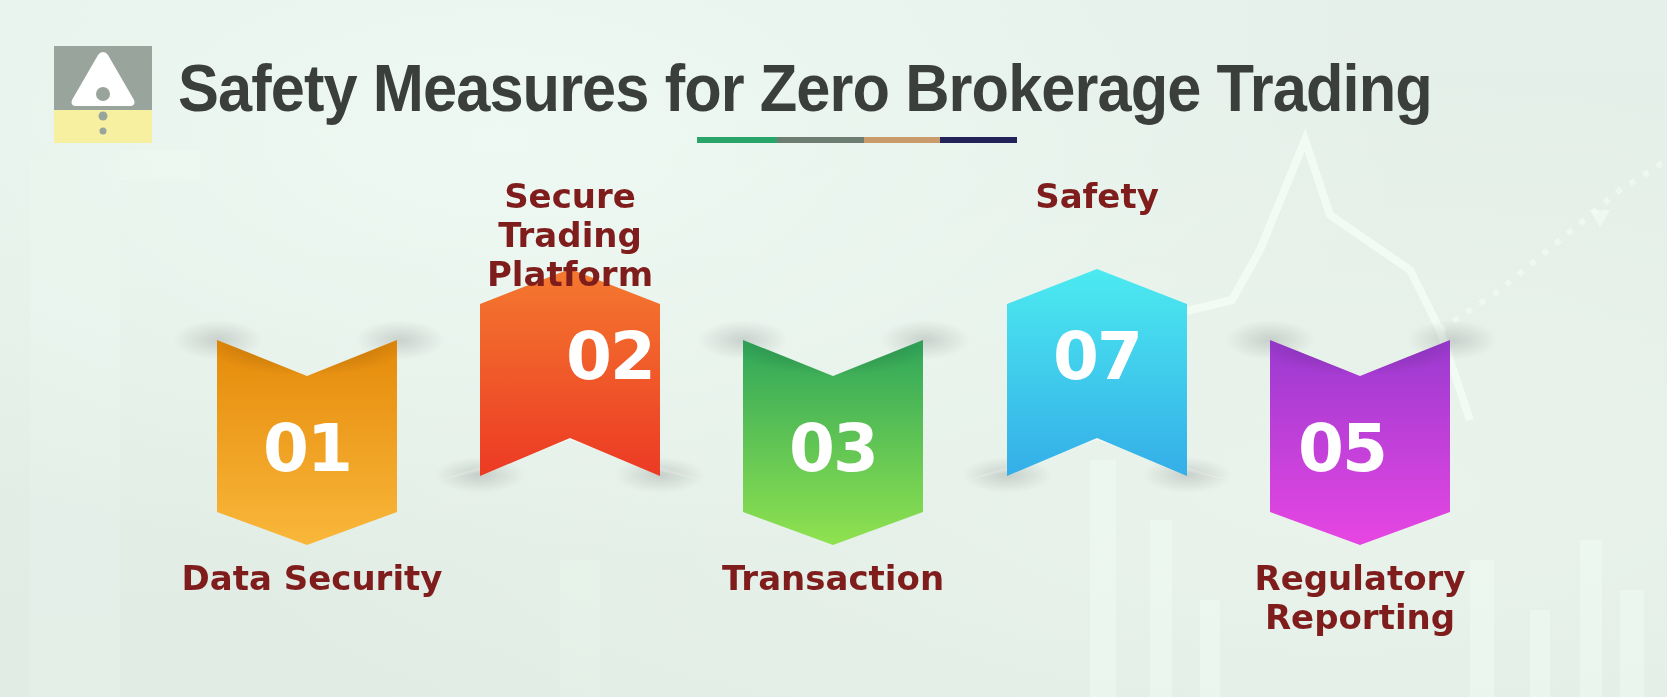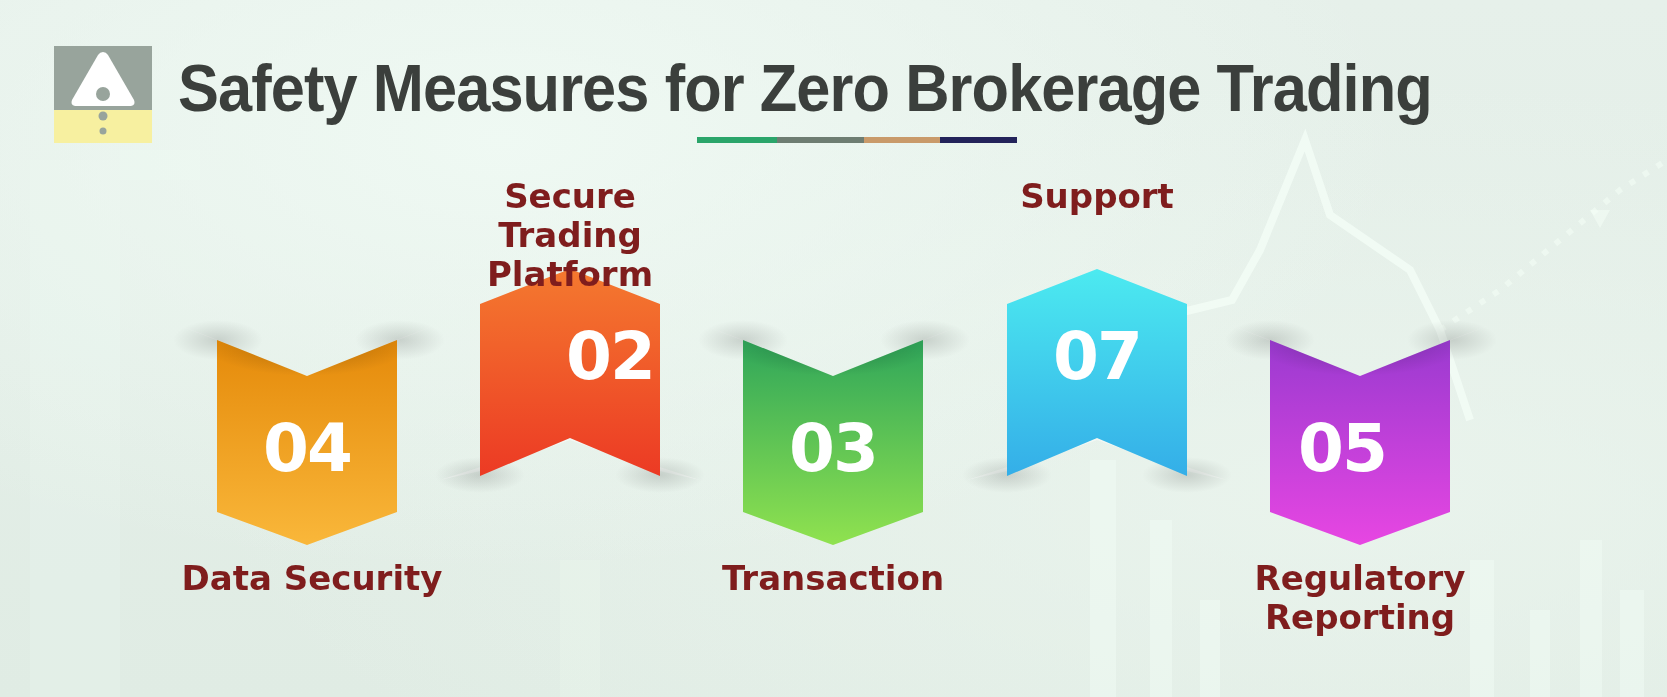--- a/index.html
+++ b/index.html
@@ -162,21 +162,21 @@
     <polygon points="1007,304 1097,269 1187,304 1187,476 1097,438 1007,476" fill="url(#g4)"></polygon>
   </g>
 
   <g>
     <polygon points="1270,340 1360,376 1450,340 1450,512 1360,545 1270,512" fill="url(#g5)"></polygon>
     <polygon points="1270,340 1360,376 1450,340 1450,400 1270,400" fill="url(#notchShade)"></polygon>
   </g>
 </svg>
 
 <div class="badge" style="left:217px;top:410px;width:180px;height:80px;">
-  <div class="num" style="top:0;">04</div>
+  <div class="num" style="top:0;">01</div>
 </div>
 <div class="step-label" style="left:172px;top:559px;">
   <div>Data Security</div>
 </div>
 
 <div class="step-label" style="left:430px;top:177px;">
   <div>Secure Trading</div>
   <div>Platform</div>
 </div>
 <div class="badge" style="left:480px;top:318px;width:180px;height:80px;">
@@ -184,21 +184,21 @@
 </div>
 
 <div class="badge" style="left:743px;top:410px;width:180px;height:80px;">
   <div class="num" style="top:0;text-align:center;">03</div>
 </div>
 <div class="step-label" style="left:693px;top:559px;">
   <div>Transaction</div>
 </div>
 
 <div class="step-label" style="left:957px;top:177px;">
-  <div>Support</div>
+  <div>Safety</div>
 </div>
 <div class="badge" style="left:1007px;top:318px;width:180px;height:80px;">
   <div class="num" style="top:0;">07</div>
 </div>
 
 <div class="badge" style="left:1270px;top:410px;width:144px;height:80px;">
   <div class="num" style="top:0;">05</div>
 </div>
 <div class="step-label" style="left:1220px;top:559px;">
   <div>Regulatory</div>

